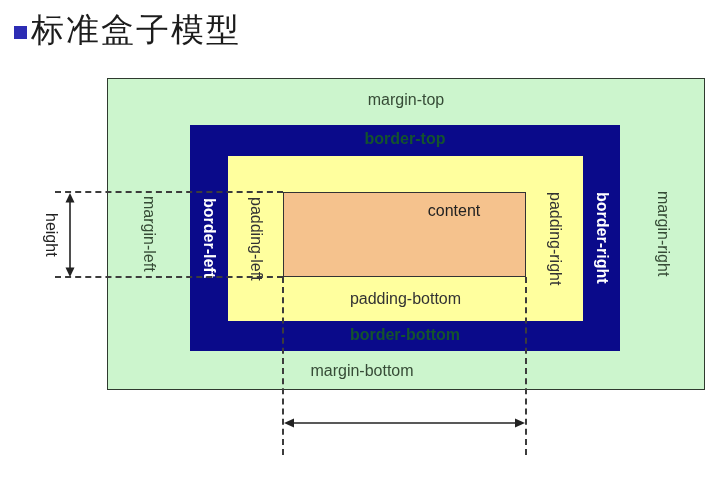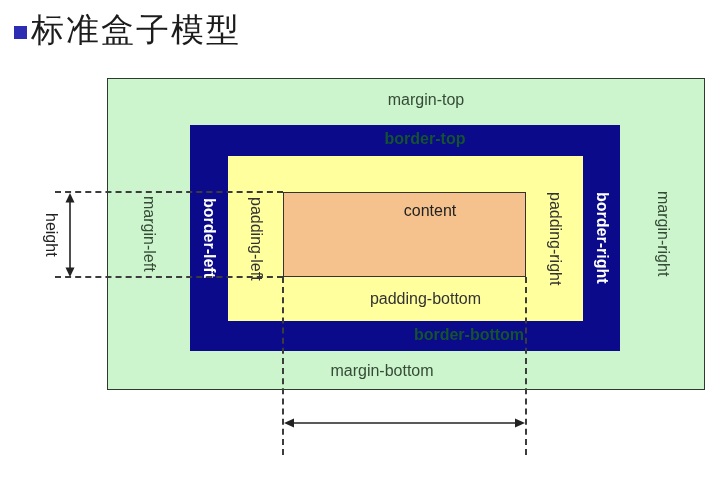--- a/index.html
+++ b/index.html
@@ -32,21 +32,20 @@
   .abs{position:absolute;box-sizing:border-box;}
   .margin-box{left:107px;top:78px;width:598px;height:312px;border:1px solid #2f3a2f;}
   .border-box{left:190px;top:125px;width:430px;height:226px;}
   .padding-box{left:228px;top:156px;width:355px;height:165px;}
   .content-box{left:283px;top:192px;width:243px;height:85px;border:1px solid #333333;}
   
   .hlabel{
     position:absolute;text-align:center;
     font-size:16px;color:#364b36;
     white-space:nowrap;
-    margin-left:20px;
   }
   .hlabel.on-yellow{color:#333333;}
   .hlabel.on-navy{color:#14532d;font-weight:700;}
   .hlabel.dark{color:#222222;}
   
   .vlabel{
     position:absolute;
     display:flex;align-items:center;justify-content:center;
   }
   .vlabel span{
@@ -79,23 +78,23 @@
     <div class="title-text">标准盒子模型</div>
   </div>
 
   <div class="abs margin-box" style="background-color: rgb(204, 245, 205);"></div>
   <div class="abs border-box" style="background-color: rgb(10, 10, 138);"></div>
   <div class="abs padding-box" style="background-color: rgb(255, 255, 158);"></div>
   <div class="abs content-box" style="background-color: rgb(245, 194, 141);"></div>
 
   <div class="hlabel" style="left:107px;top:91px;width:598px;">margin-top</div>
   <div class="hlabel on-navy" style="left:190px;top:130px;width:430px;">border-top</div>
-  <div class="hlabel dark" style="left:283px;top:202px;width:254px;">content</div>
+  <div class="hlabel dark" style="left:283px;top:202px;width:254px;padding-left:44px;">content</div>
   <div class="hlabel on-yellow" style="left:228px;top:290px;width:355px;">padding-bottom</div>
-  <div class="hlabel on-navy" style="left:190px;top:326px;width:430px;padding-left:44px;">border-bottom</div>
+  <div class="hlabel on-navy" style="left:190px;top:326px;width:430px;">border-bottom</div>
   <div class="hlabel" style="left:107px;top:362px;width:510px;">margin-bottom</div>
 
   <div class="vlabel" style="left:107px;top:79px;width:83px;height:310px;">
     <span>margin-left</span>
   </div>
   <div class="vlabel on-navy" style="left:190px;top:125px;width:38px;height:226px;">
     <span>border-left</span>
   </div>
   <div class="vlabel on-yellow" style="left:228px;top:156px;width:55px;height:165px;">
     <span>padding-left</span>

